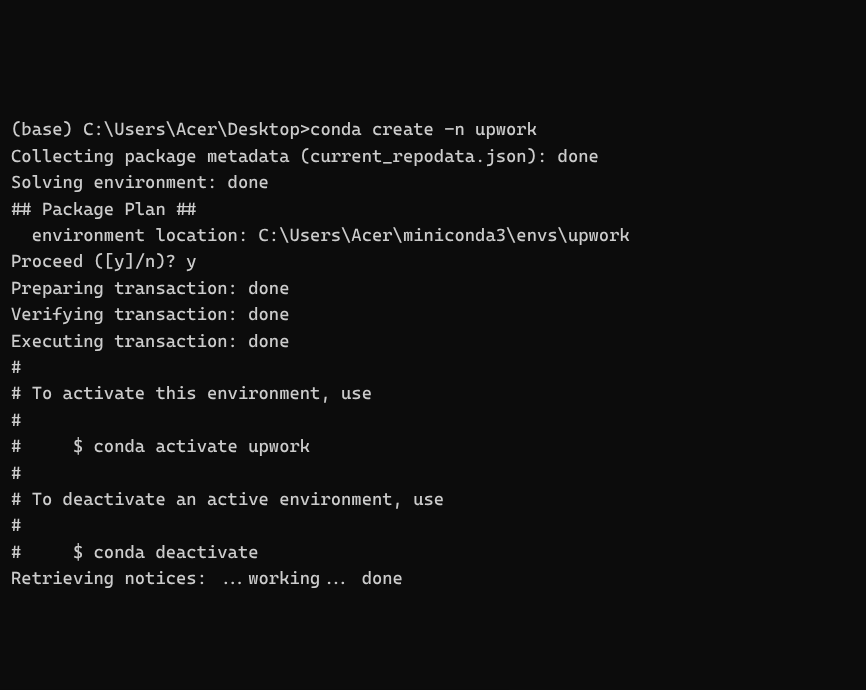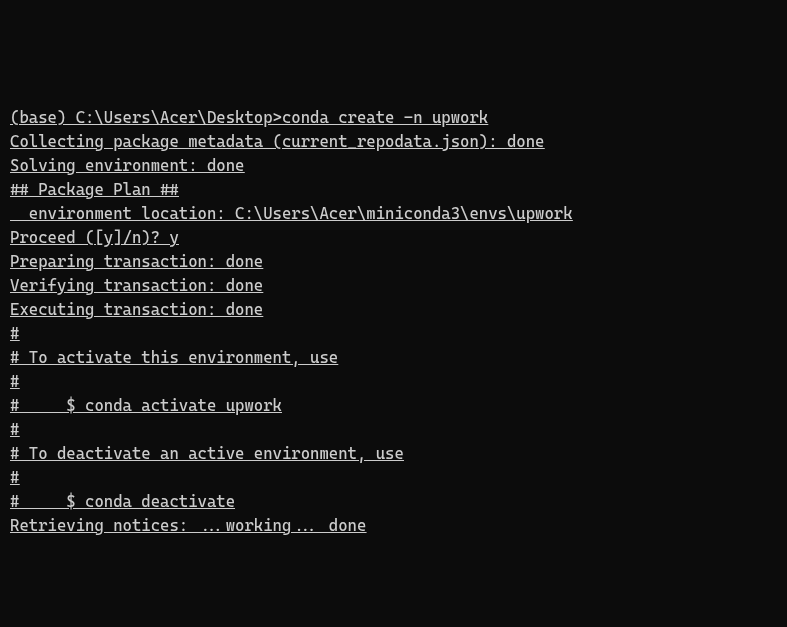--- a/index.html
+++ b/index.html
@@ -1,19 +1,18 @@
 <!DOCTYPE html>
 <html><head>
   <meta charset="utf-8">
   <style>
     * {
       margin: 0;
       padding: 0;
       box-sizing: border-box;
-      text-decoration: underline;
     }
     body {
       background-color: #0c0c0c;
       color: #cccccc;
       font-family: 'Cascadia Code', 'Consolas', 'Courier New', monospace;
       font-size: 16px;
       line-height: 1.5;
       padding: 10px;
       width: 787px;
       height: 627px;

